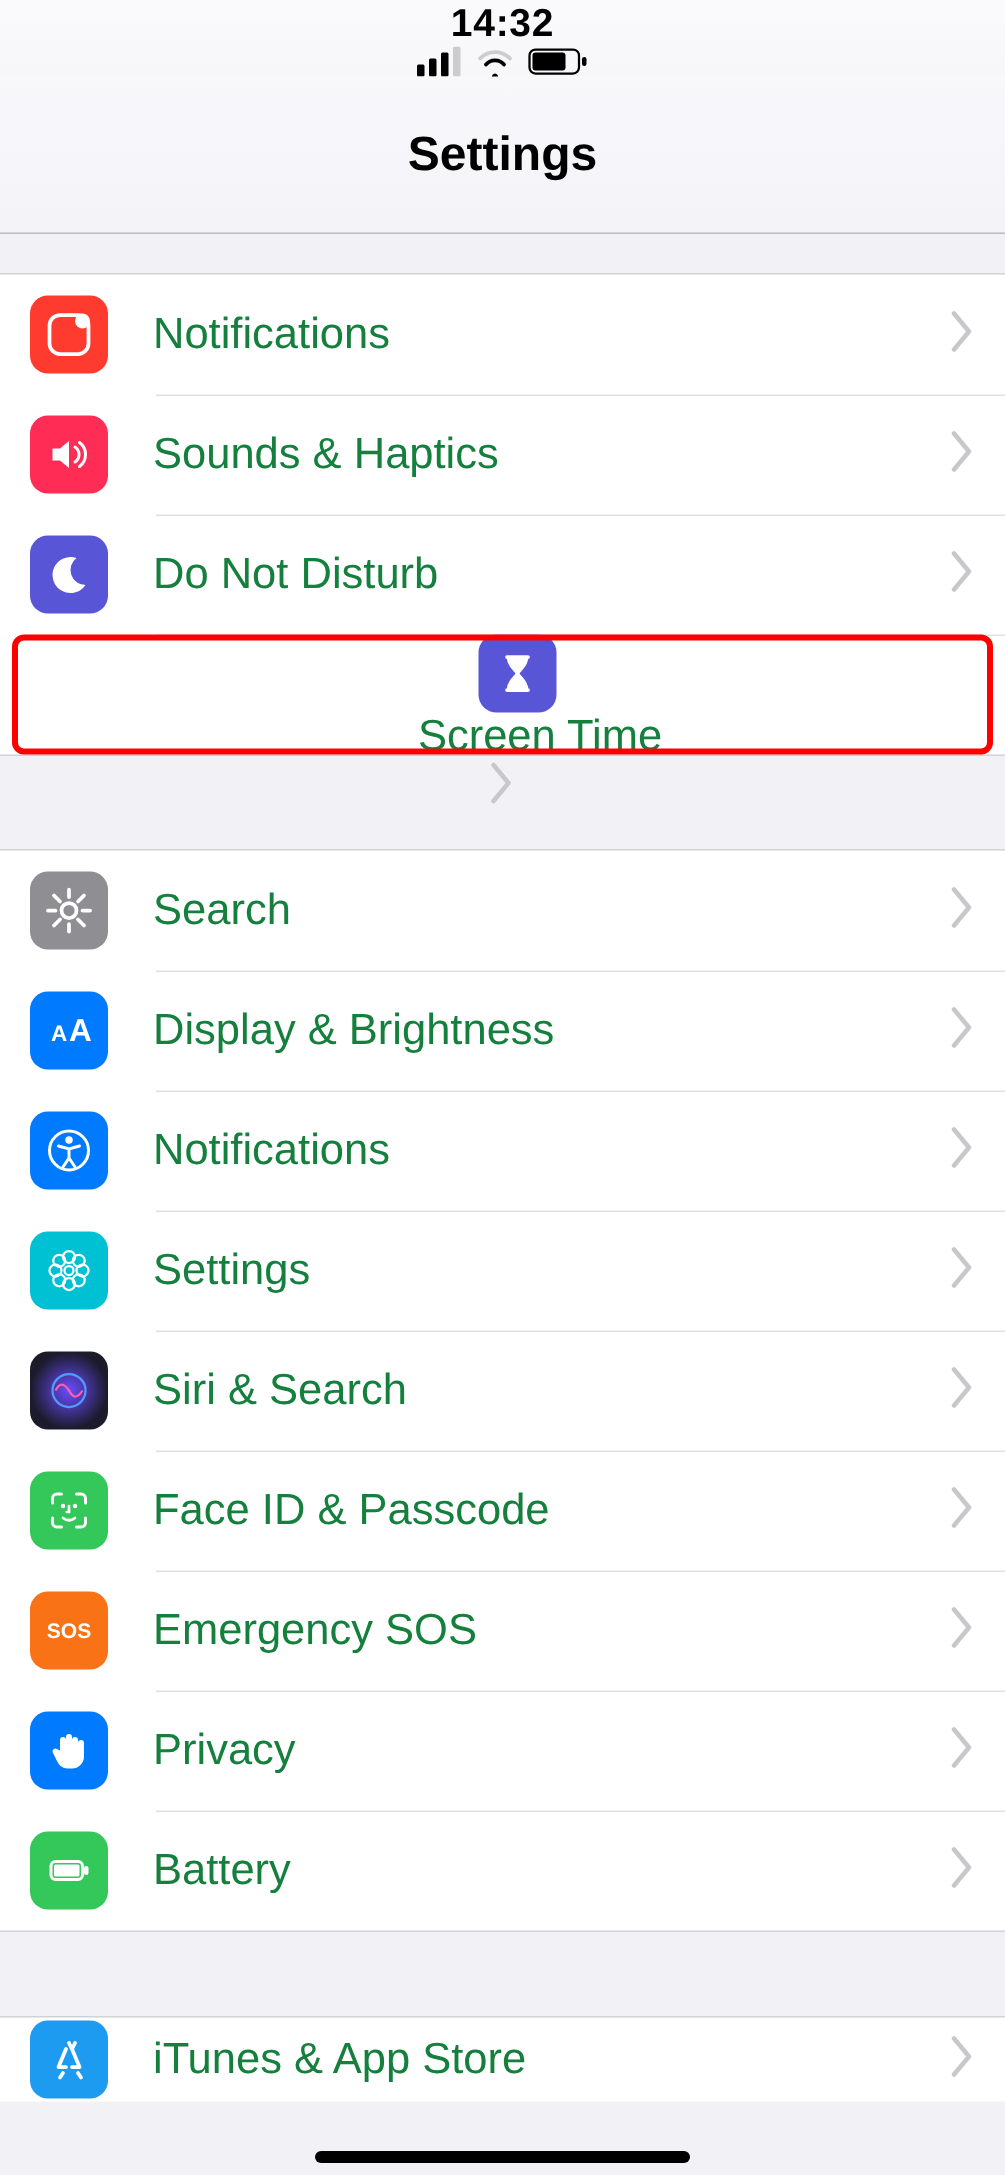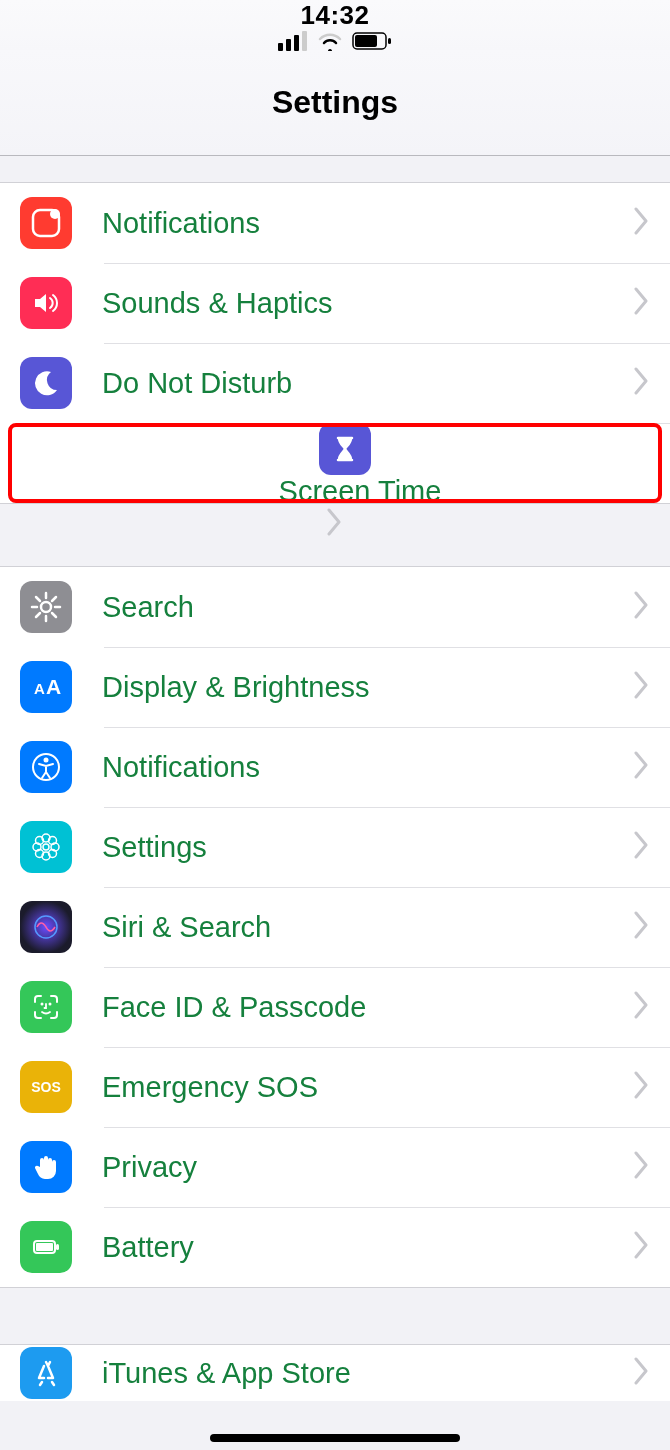--- a/index.html
+++ b/index.html
@@ -231,21 +231,21 @@
             <path d="M17 14 v4 h-1.5 M13 22 q4 3 8 0" stroke="#fff" stroke-width="1.8" fill="none" stroke-linecap="round"></path>
           </svg>
       </div>
       <div class="row-label">Face ID &amp; Passcode</div>
       <span class="chevron"><svg viewBox="0 0 16 28">
             <polyline points="2,2 12,14 2,26" stroke="currentColor" stroke-width="3" fill="none" stroke-linecap="round" stroke-linejoin="round"></polyline>
           </svg></span>
     </div>
 
     <div class="row">
-      <div class="tile" style="background:#eab308">
+      <div class="tile" style="background:#f97316">
         <svg viewBox="0 0 34 34">
             <text x="17" y="22" text-anchor="middle" font-size="14" font-weight="800" fill="#fff">SOS</text>
           </svg>
       </div>
       <div class="row-label">Emergency SOS</div>
       <span class="chevron"><svg viewBox="0 0 16 28">
             <polyline points="2,2 12,14 2,26" stroke="currentColor" stroke-width="3" fill="none" stroke-linecap="round" stroke-linejoin="round"></polyline>
           </svg></span>
     </div>
 

